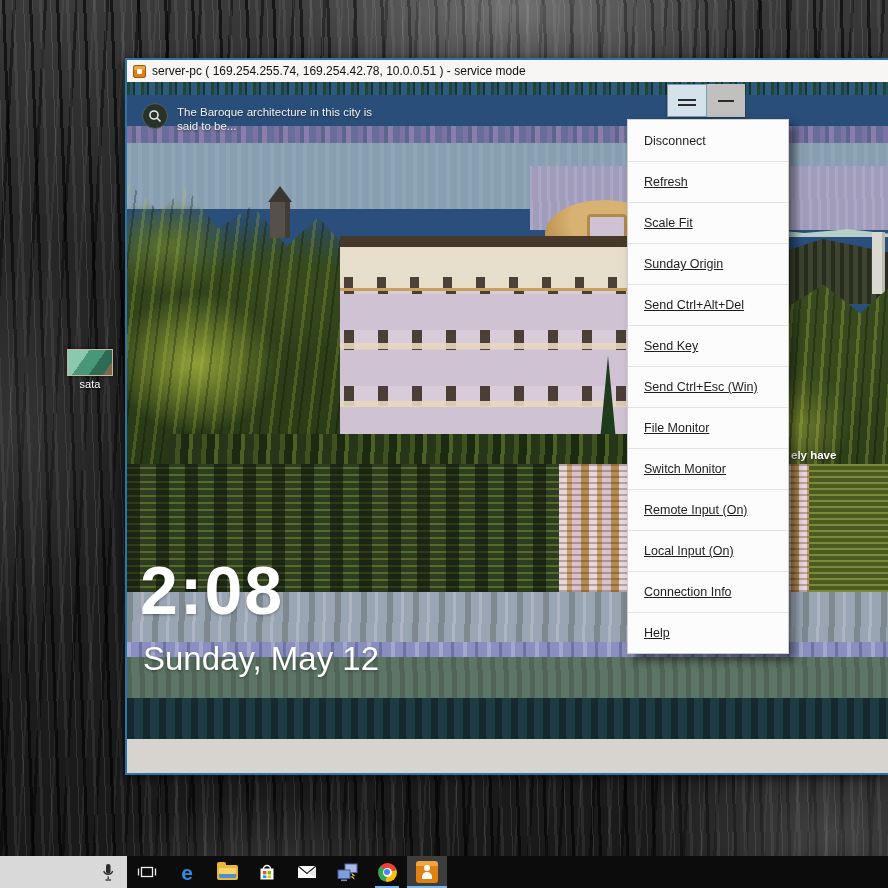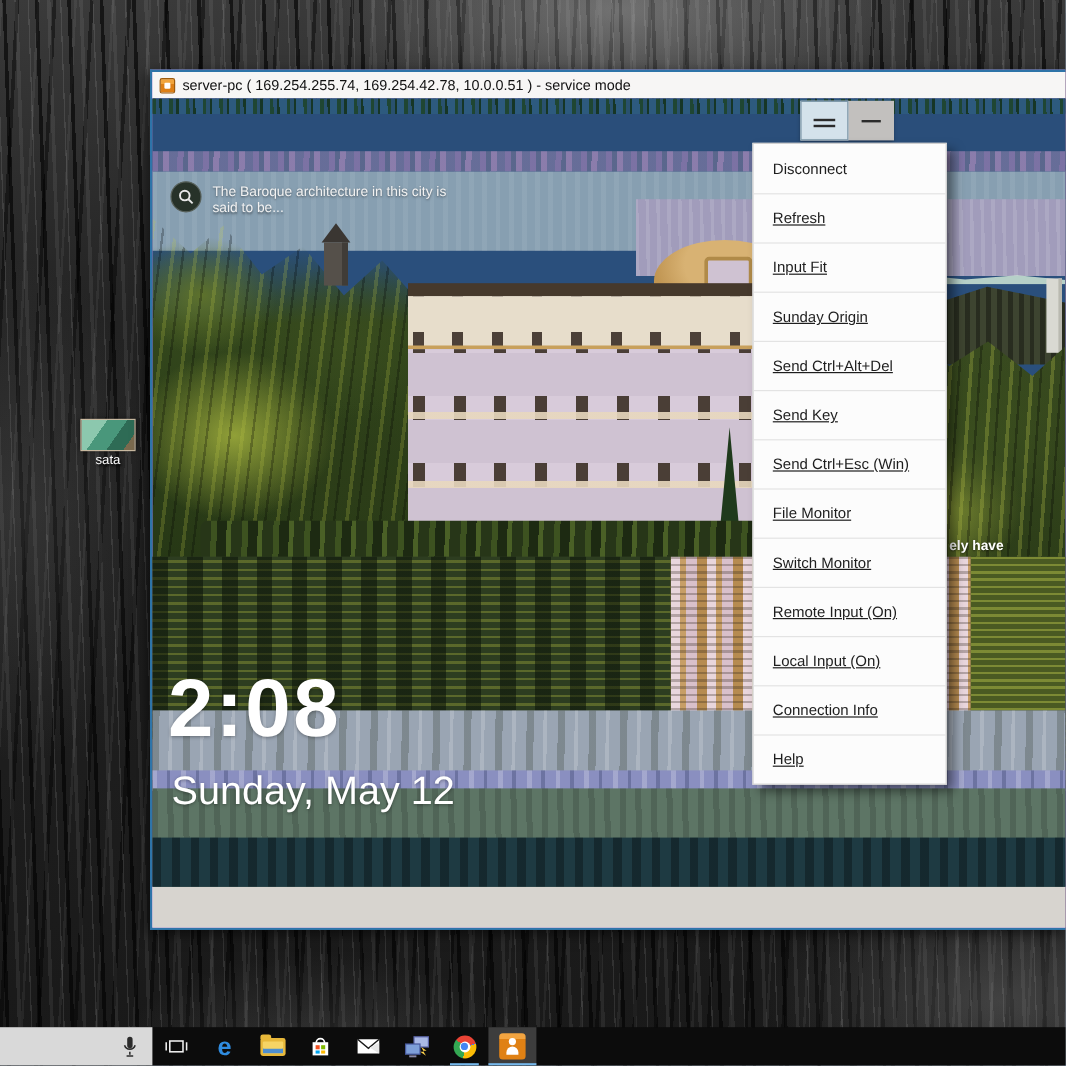--- a/index.html
+++ b/index.html
@@ -20,21 +20,21 @@
 
   
   .desktop-icon { position:absolute; left:58px; top:349px; width:64px; text-align:center; }
   .desktop-icon .thumb { width:46px; height:27px; margin:0 auto; border:1px solid #c8b9a0;
     background:linear-gradient(125deg,#8cc8ae 0 35%, #49977b 35% 62%, #2e6b55 62% 85%, #7b6a4e 85%); box-shadow:0 0 4px rgba(0,0,0,.6);}
   .desktop-icon .label { margin-top:2px; color:#fff; font-size:11px; text-shadow:1px 1px 2px #000; }
 
   
   .rv-window { position:absolute; left:125px; top:58px; width:763px; height:717px;
     border-left:2px solid #2e74a8; border-top:2px solid #2e74a8; border-bottom:2px solid #2e74a8;
-    background:#f0abfc; box-shadow:-3px 3px 10px rgba(0,0,0,.55); }
+    background:#a16207; box-shadow:-3px 3px 10px rgba(0,0,0,.55); }
   .titlebar { height:22px; background:#f7f6f5; display:flex; align-items:center; gap:6px; padding-left:6px; }
   .titlebar-icon { width:13px; height:13px; border-radius:2px; flex:0 0 auto;
     background:linear-gradient(180deg,#f0a43c 0 4px,#dd7f15 4px); border:1px solid #9c5a0c; position:relative;}
   .titlebar-icon::after { content:""; position:absolute; left:3px; top:3px; width:5px; height:5px; background:#fff; border-radius:1px; }
   .titlebar-text { font-size:12px; color:#111; white-space:nowrap; }
 
   
   .remote-view { position:relative; width:100%; height:657px; overflow:hidden; background:#2a4f7c; }
   .sky-deep { position:absolute; left:0; right:0; top:0; height:60px; background:#2a4e7a;
     background-image:repeating-linear-gradient(90deg, rgba(30,60,40,.5) 0 2px, transparent 2px 6px, rgba(20,40,70,.5) 6px 7px, transparent 7px 13px);
@@ -129,21 +129,21 @@
   .band-gray { position:absolute; left:0; right:0; top:128px; height:58px; background:#9aa5b3;
     background-image:repeating-linear-gradient(91deg, rgba(60,70,60,.30) 0 6px, transparent 6px 14px, rgba(255,255,255,.18) 14px 17px, transparent 17px 26px); }
   .band-purple2 { position:absolute; left:0; right:0; top:178px; height:17px; background:#8a8fc0;
     background-image:repeating-linear-gradient(90deg, rgba(255,255,255,.22) 0 4px, transparent 4px 12px, rgba(40,50,90,.3) 12px 15px, transparent 15px 24px); }
   .band-green { position:absolute; left:0; right:0; top:193px; height:45px; background:#5d7565;
     background-image:repeating-linear-gradient(89deg, rgba(0,0,0,.14) 0 5px, transparent 5px 13px); }
   .band-teal { position:absolute; left:0; right:0; top:234px; bottom:0; background:#1e3a42;
     background-image:repeating-linear-gradient(90deg, rgba(0,0,0,.3) 0 7px, transparent 7px 16px); }
 
   
-  .search-bubble { position:absolute; left:15px; top:21px; display:flex; gap:9px; align-items:flex-start;margin-top:48px; }
+  .search-bubble { position:absolute; left:15px; top:21px; display:flex; gap:9px; align-items:flex-start; }
   .search-circle { width:26px; height:26px; border-radius:50%; background:#273229; border:1px solid #57605a;
     display:flex; align-items:center; justify-content:center; flex:0 0 auto; }
   .search-hint { color:#f2f2f2; font-size:11.5px; line-height:14px; padding-top:2px; text-shadow:0 1px 2px rgba(0,0,0,.5); }
   .clock-time { position:absolute; left:13px; top:474px; color:#fff; font-size:68px; font-weight:700; line-height:1;
     letter-spacing:2px; text-shadow:0 1px 3px rgba(0,0,0,.35); }
   .clock-date { position:absolute; left:16px; top:558px; color:#fff; font-size:33px; font-weight:400;
     text-shadow:0 1px 3px rgba(0,0,0,.35); }
   .hint-frag { position:absolute; left:664px; top:367px; color:#fff; font-size:11.5px; font-weight:bold;
     text-shadow:0 1px 2px rgba(0,0,0,.6); }
 
@@ -268,21 +268,21 @@
       <span><span class="bar"></span><span class="bar" style="margin:3px 0; display:block;"></span><span class="bar" style="display:block;"></span></span>
     </div>
     <div class="tb-btn">
       <span class="dash"></span>
     </div>
   </div>
 
   <div class="dropdown-menu">
     <div class="menu-item">Disconnect</div>
     <div class="menu-item">Refresh</div>
-    <div class="menu-item">Input Fit</div>
+    <div class="menu-item">Scale Fit</div>
     <div class="menu-item">Sunday Origin</div>
     <div class="menu-item">Send Ctrl+Alt+Del</div>
     <div class="menu-item">Send Key</div>
     <div class="menu-item">Send Ctrl+Esc (Win)</div>
     <div class="menu-item">File Monitor</div>
     <div class="menu-item">Switch Monitor</div>
     <div class="menu-item">Remote Input (On)</div>
     <div class="menu-item">Local Input (On)</div>
     <div class="menu-item">Connection Info</div>
     <div class="menu-item">Help</div>

